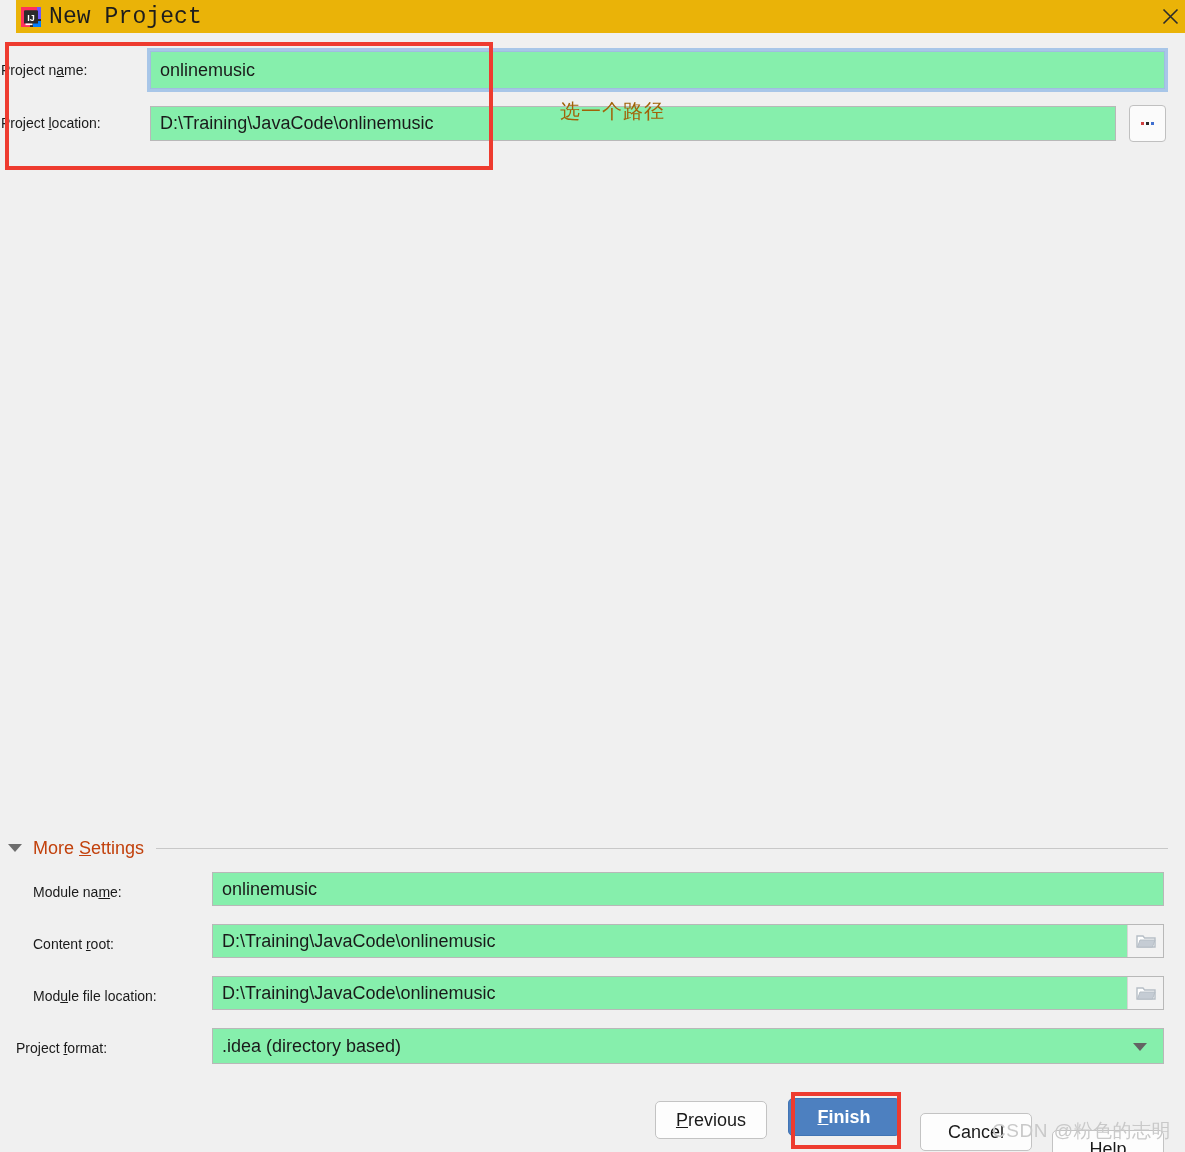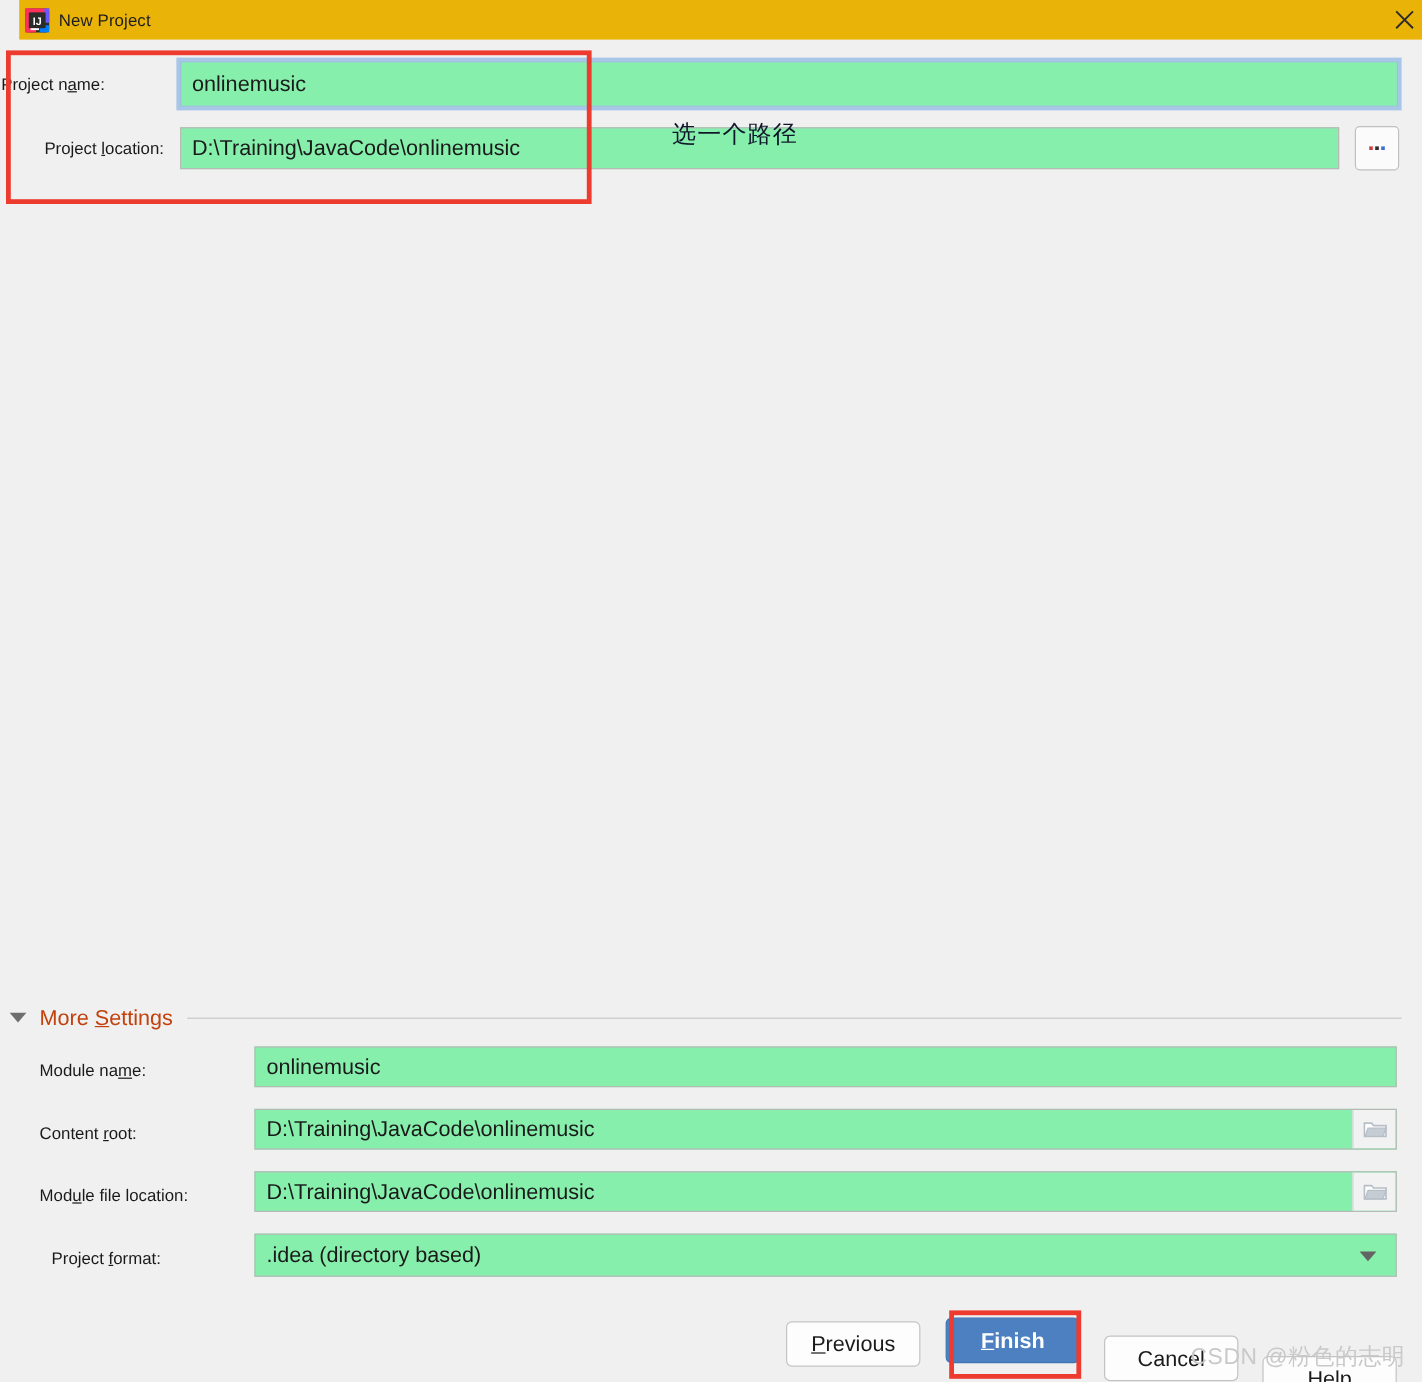--- a/index.html
+++ b/index.html
@@ -26,25 +26,26 @@
     align-items: center;
   }
   #app-icon {
     position: absolute;
     left: 4px; top: 6px;
     width: 22px; height: 22px;
   }
   #title-text {
     position: absolute;
     left: 33px; top: 4px;
-    font-size: 14px;
+    font-size: 23px;
     line-height: 26px;
     color: #1d1d1d;
     letter-spacing: .1px;
     white-space: nowrap;
+    font-family: Liberation Mono, monospace;
   }
   #close-btn {
     position: absolute;
     right: 8px; top: 1px;
     width: 46px; height: 31px;
     display: flex;
     align-items: center;
     justify-content: center;
     cursor: pointer;
   }
@@ -74,21 +75,21 @@
     overflow: hidden;
   }
   .textfield.focused {
     border: 1px solid #a0bde0;
     outline: 3px solid #a8c6e8;
     outline-offset: 0px;
   }
 
   
   #proj-name-label  { left: 1px;  top: 59px; }
-  #proj-loc-label   { left: 1px;  top: 112px; padding-left: 36px; }
+  #proj-loc-label   { left: 1px;  top: 112px; }
 
   #proj-name-input {
     left: 150px; top: 51px;
     width: 1015px; height: 38px;
   }
   #proj-loc-input {
     left: 150px; top: 106px;
     width: 966px; height: 35px;
   }
 
@@ -114,21 +115,21 @@
     left: 5px; top: 42px;
     width: 488px; height: 128px;
     border: 4px solid #ee3b2f;
     box-sizing: border-box;
     pointer-events: none;
   }
   #annot-text-path {
     position: absolute;
     left: 560px; top: 98px;
     font-size: 20px;
-    color: #0f172a;
+    color: #a16207;
     letter-spacing: 1px;
     white-space: nowrap;
   }
   #annot-box-finish {
     position: absolute;
     left: 791px; top: 1092px;
     width: 110px; height: 57px;
     border: 4px solid #ee3b2f;
     box-sizing: border-box;
     pointer-events: none;
@@ -158,21 +159,21 @@
   }
   #more-settings-rule {
     flex: 1;
     height: 1px;
     background: #c8c8c8;
   }
 
   #module-name-label { left: 33px; top: 881px; }
   #content-root-label{ left: 33px; top: 933px; }
   #module-file-label { left: 33px; top: 985px; }
-  #proj-format-label { left: 43px; top: 1037px; text-align: right; }
+  #proj-format-label { left: 16px; top: 1037px; text-align: right; }
 
   #module-name-input  { left: 212px; top: 872px; width: 952px; height: 34px; }
   #content-root-input { left: 212px; top: 924px; width: 952px; height: 34px; }
   #module-file-input  { left: 212px; top: 976px; width: 952px; height: 34px; }
   #proj-format-input  { left: 212px; top: 1028px; width: 952px; height: 36px; }
 
   .inline-btn {
     position: absolute;
     top: 0; right: 0;
     width: 36px; height: 100%;

